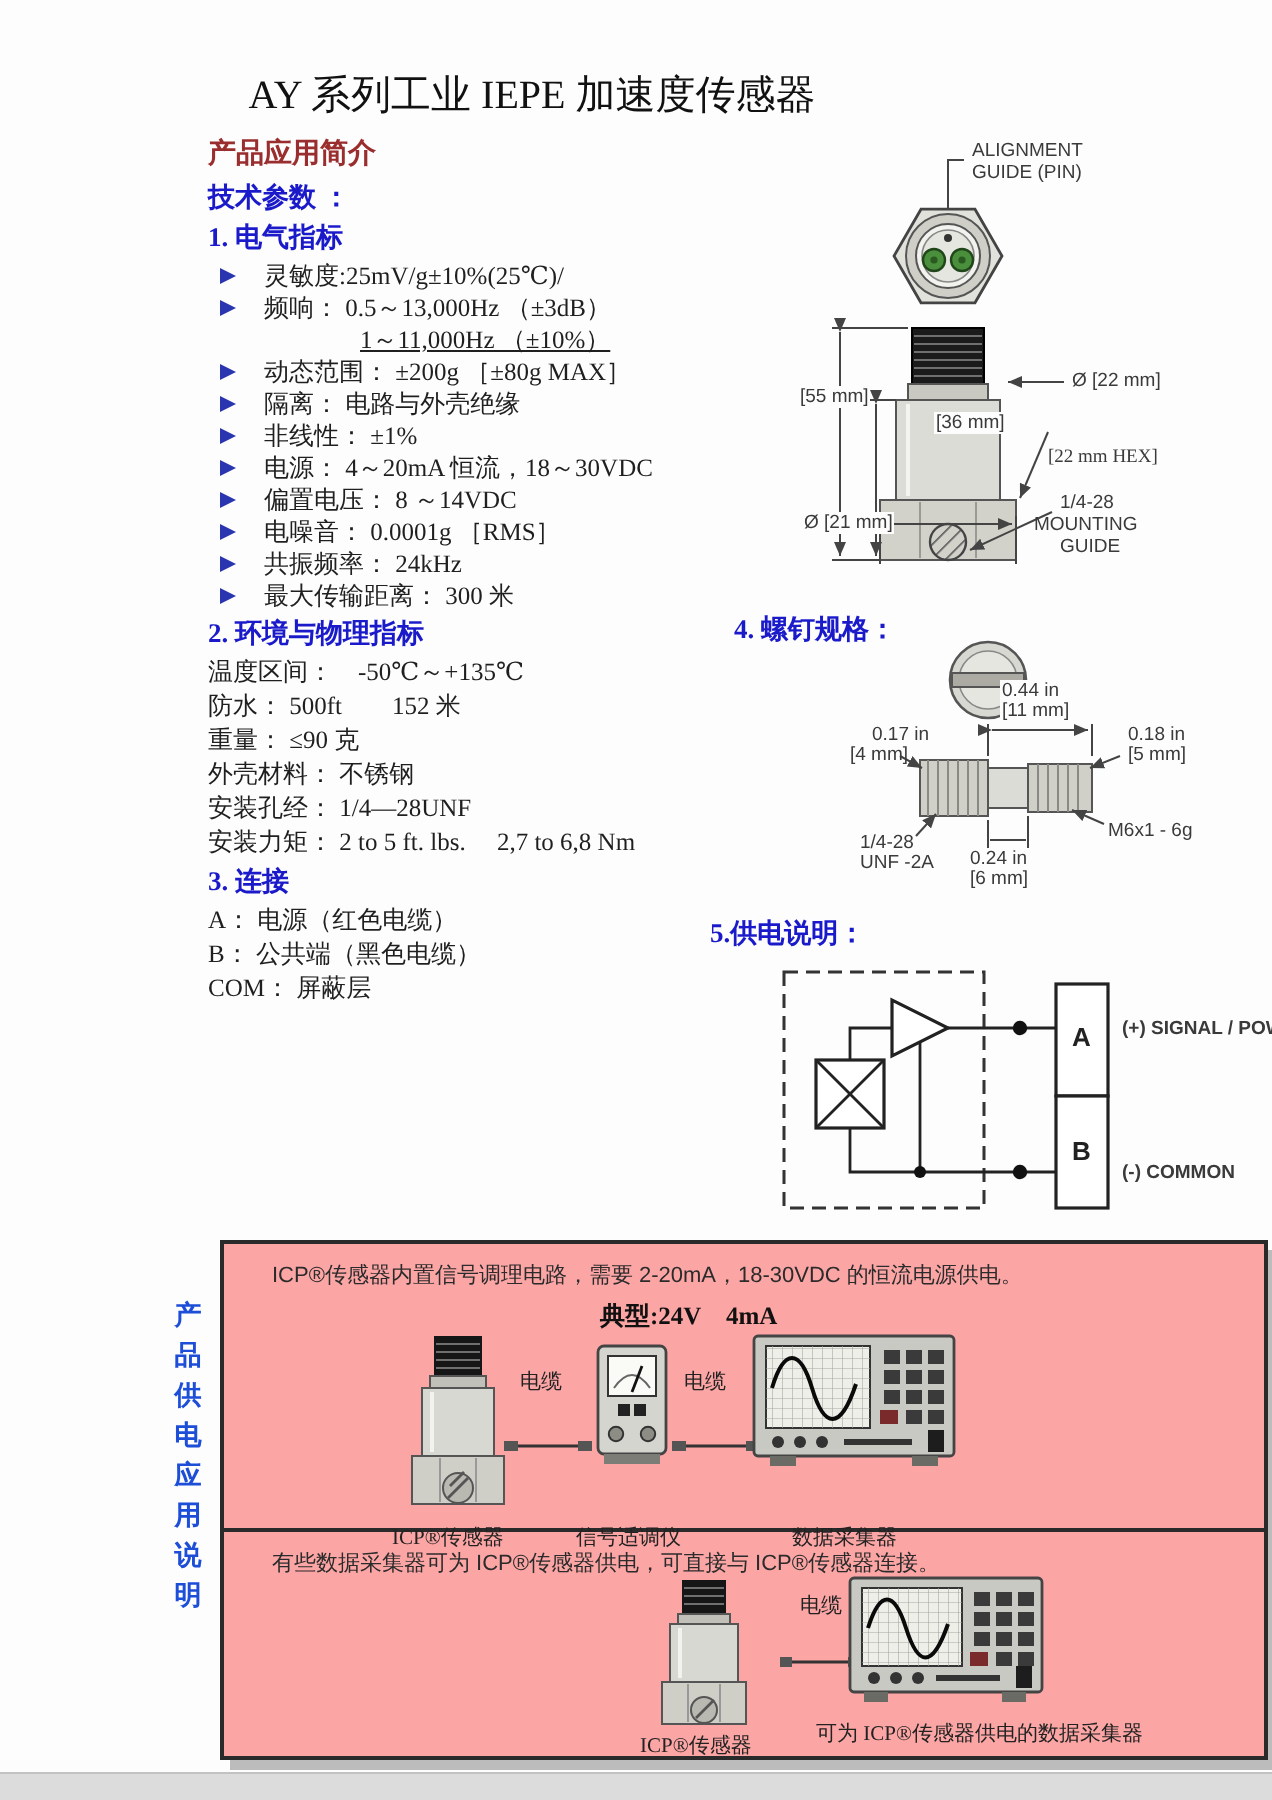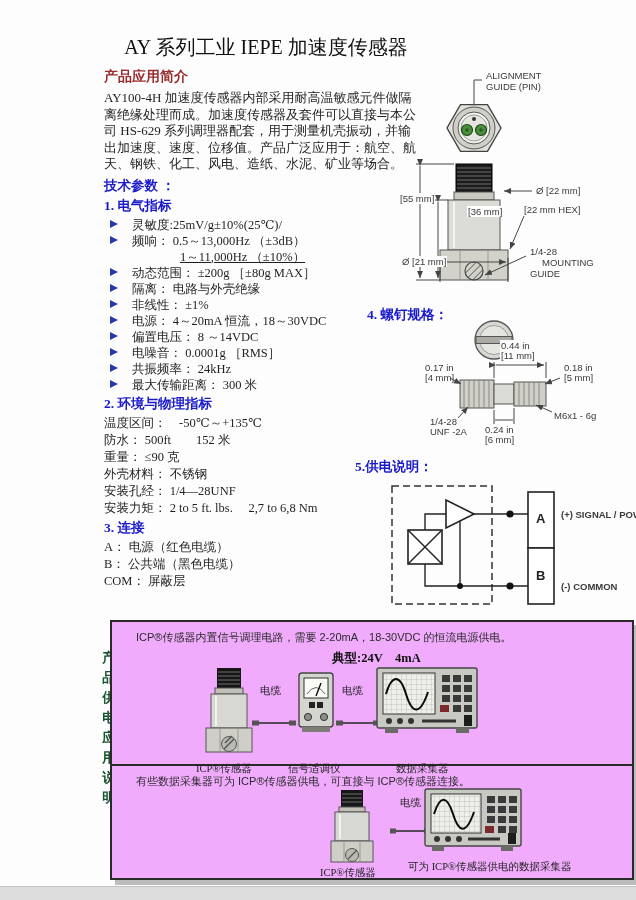--- a/index.html
+++ b/index.html
@@ -28,38 +28,37 @@
   .dlabel.bg{background:#fdfdfd;padding:0 1px;}
   .dlabel.bold{font-weight:bold;}
   .term-letter{position:absolute;font-family:"Liberation Sans",sans-serif;font-weight:bold;
           font-size:13px;color:#222;}
 
   
   .screw-heading{left:367px;top:304px;}
   .power-heading{left:355px;top:456px;}
 
   
-  .side-vertical{left:101px;top:648px;width:16px;color:#14532d;font-weight:bold;font-size:13.5px;
+  .side-vertical{left:86px;top:648px;width:16px;color:#1d4ed8;font-weight:bold;font-size:13.5px;
        line-height:20px;word-break:break-all;text-align:center;}
-  .app-box{left:110px;top:620px;width:520px;height:256px;border:2px solid #2a2a2a;background:#f0abfc;
+  .app-box{left:110px;top:620px;width:520px;height:256px;border:2px solid #2a2a2a;background:#fca5a5;
        box-shadow:5px 5px 0 #bcbcbc;}
   .app-divider{position:absolute;left:0;top:142px;width:100%;border-top:2px solid #2a2a2a;}
   .app-line{position:absolute;font-family:"Liberation Sans",sans-serif;font-size:11px;color:#2b2b2b;white-space:nowrap;}
   .app-small{position:absolute;font-size:10.5px;color:#222;white-space:nowrap;}
   .typical{position:absolute;font-size:12.5px;font-weight:600;color:#111;white-space:nowrap;}
   svg{display:block;}
 </style>
 </head>
 <body>
 
 <div class="abs page-title">AY 系列工业 IEPE 加速度传感器</div>
 
 <div class="abs left-col">
   <div class="intro-heading">产品应用简介</div>
-  <p class="intro-body">AY100-4H 加速度传感器内部采用耐高温敏感元件做隔离绝缘处理而成。加速度传感器及套件可以直接与本公司 HS-629 系列调理器配套，用于测量机壳振动，并输出加速度、速度、位移值。产品广泛应用于：航空、航天、钢铁、化工、风电、造纸、水泥、矿业等场合。</p>
 
   <div class="blue-h">技术参数 ：</div>
   <div class="blue-h">1. 电气指标</div>
 
   <div class="spec-row">
     <span class="arrow"></span>
     <span>灵敏度:25mV/g±10%(25℃)/</span>
   </div>
   <div class="spec-row">
     <span class="arrow"></span>
@@ -171,24 +170,24 @@
       <line x1="110" y1="218" x2="110" y2="194"></line>
       <line x1="44" y1="198" x2="108" y2="198" marker-start="url(#arrS)" marker-end="url(#arrS)"></line>
       <line x1="128" y1="192" x2="87" y2="211" marker-end="url(#arrS)"></line>
     </g>
   </svg>
   <span class="dlabel" style="left:88px;top:6px;">ALIGNMENT</span>
   <span class="dlabel" style="left:88px;top:17px;">GUIDE (PIN)</span>
   <span class="dlabel bg" style="left:1px;top:129px;">[55 mm]</span>
   <span class="dlabel bg" style="left:24px;top:142px;margin-left:45px;">[36 mm]</span>
   <span class="dlabel" style="left:138px;top:121px;">Ø [22 mm]</span>
-  <span class="dlabel" style="left:126px;top:140px;">[22 mm HEX]</span>
+  <span class="dlabel" style="left:126px;top:160px;font-family:Liberation Serif, serif;">[22 mm HEX]</span>
   <span class="dlabel bg" style="left:3px;top:192px;">Ø [21 mm]</span>
   <span class="dlabel" style="left:132px;top:182px;">1/4-28</span>
-  <span class="dlabel" style="left:144px;top:193px;">MOUNTING</span>
+  <span class="dlabel" style="left:119px;top:193px;">MOUNTING</span>
   <span class="dlabel" style="left:132px;top:204px;">GUIDE</span>
 </div>
 
 <div class="abs blue-h screw-heading">4. 螺钉规格：</div>
 <div class="abs" style="left:424px;top:318px;width:200px;height:130px;">
   <svg width="200" height="130" viewBox="0 0 200 130">
     <defs>
       <marker id="arrW" markerWidth="8" markerHeight="8" refX="7" refY="3" orient="auto">
         <path d="M0,0 L7,3 L0,6 Z" fill="#444"></path>
       </marker>
@@ -229,21 +228,21 @@
       <line x1="136" y1="60" x2="121" y2="66" marker-end="url(#arrW)"></line>
       <line x1="34" y1="100" x2="44" y2="89" marker-end="url(#arrW)"></line>
       <line x1="128" y1="94" x2="112" y2="87" marker-end="url(#arrW)"></line>
       <line x1="70" y1="92" x2="70" y2="106"></line>
       <line x1="90" y1="90" x2="90" y2="106"></line>
       <line x1="71" y1="102" x2="89" y2="102"></line>
     </g>
   </svg>
   <span class="dlabel bg" style="left:76px;top:22px;">0.44 in</span>
   <span class="dlabel bg" style="left:76px;top:32px;">[11 mm]</span>
-  <span class="dlabel" style="left:1px;top:44px;">0.17 in</span>
+  <span class="dlabel" style="left:12px;top:44px;">0.17 in</span>
   <span class="dlabel" style="left:1px;top:54px;">[4 mm]</span>
   <span class="dlabel" style="left:140px;top:44px;">0.18 in</span>
   <span class="dlabel" style="left:140px;top:54px;">[5 mm]</span>
   <span class="dlabel" style="left:6px;top:98px;">1/4-28</span>
   <span class="dlabel" style="left:6px;top:108px;text-align:right;">UNF -2A</span>
   <span class="dlabel" style="left:130px;top:92px;">M6x1 - 6g</span>
   <span class="dlabel bg" style="left:60px;top:106px;">0.24 in</span>
   <span class="dlabel bg" style="left:60px;top:116px;">[6 mm]</span>
 </div>
 
@@ -276,21 +275,21 @@
   <span class="dlabel bold" style="left:181px;top:31px;">(+) SIGNAL / POWER</span>
   <span class="dlabel bold" style="left:181px;top:103px;">(-) COMMON</span>
 </div>
 
 <div class="abs side-vertical">产品供电应用说明</div>
 
 <div class="abs app-box">
   <div class="app-divider"></div>
 
   <span class="app-line" style="left:24px;top:8px;">ICP®传感器内置信号调理电路，需要 2-20mA，18-30VDC 的恒流电源供电。</span>
-  <span class="typical" style="left:188px;top:28px;margin-left:32px;">典型:24V　4mA</span>
+  <span class="typical" style="left:188px;top:28px;">典型:24V　4mA</span>
 
   <div class="abs" style="left:88px;top:44px;">
     <svg width="58" height="96" viewBox="0 0 58 96">
       <rect x="17" y="2" width="24" height="20" fill="#161616"></rect>
       <g stroke="#6f6f6f" stroke-width="1">
         <line x1="18" y1="6" x2="40" y2="6"></line>
           <line x1="18" y1="10" x2="40" y2="10"></line>
         <line x1="18" y1="14" x2="40" y2="14"></line>
           <line x1="18" y1="18" x2="40" y2="18"></line>
       </g>

